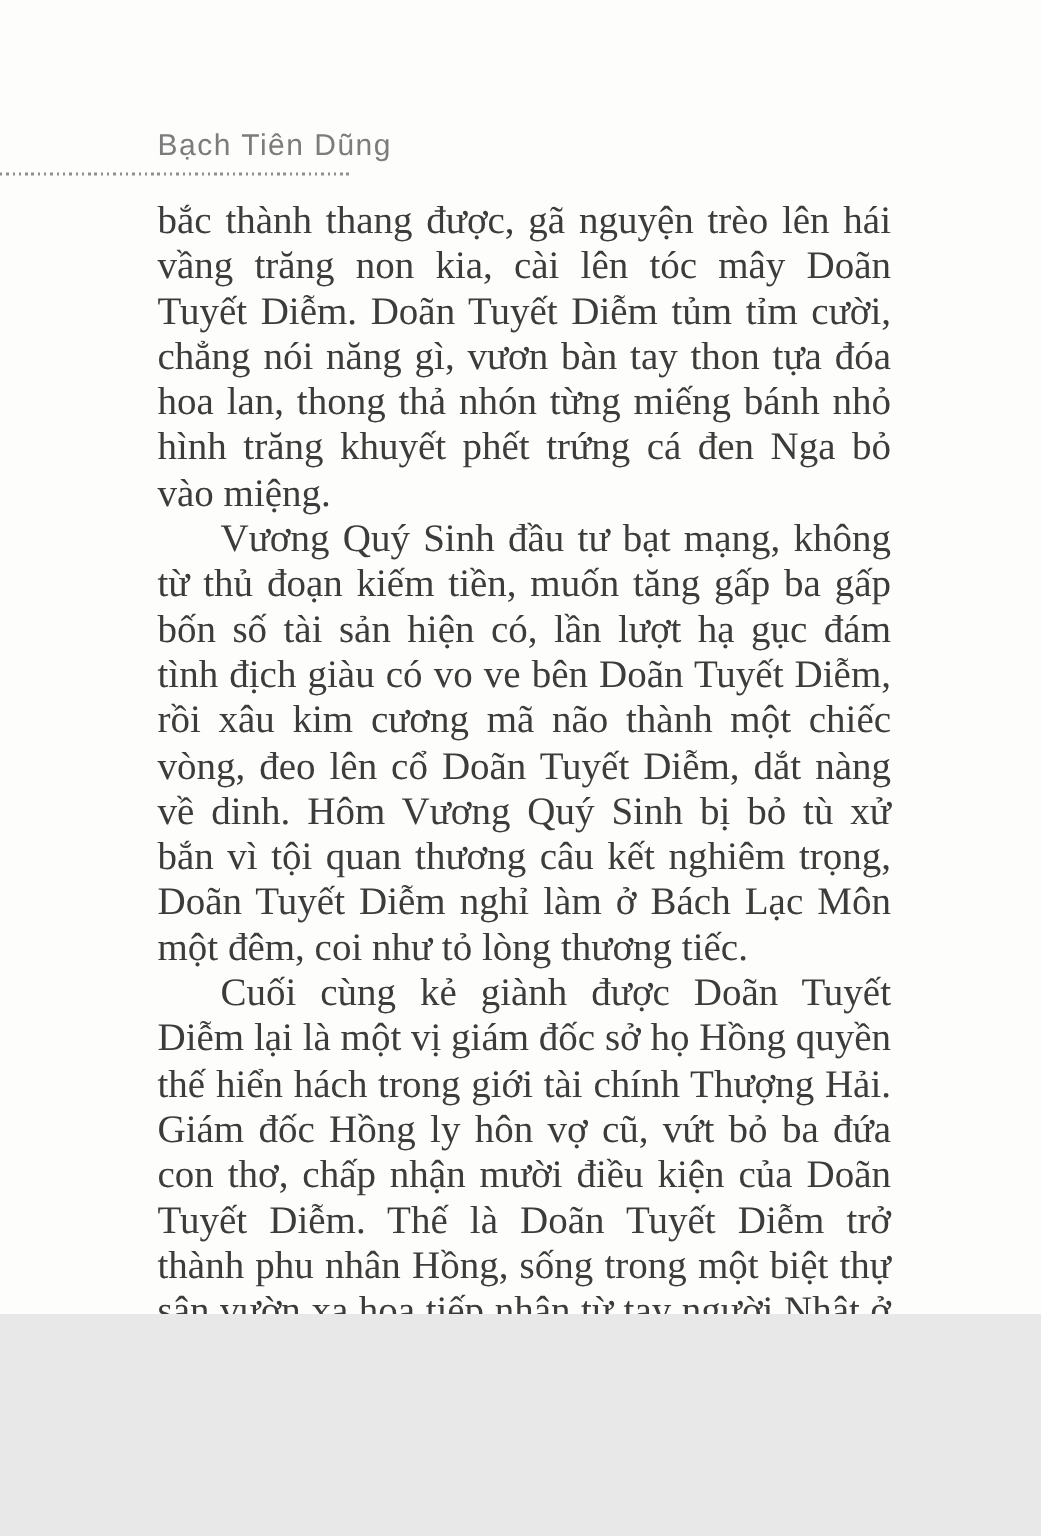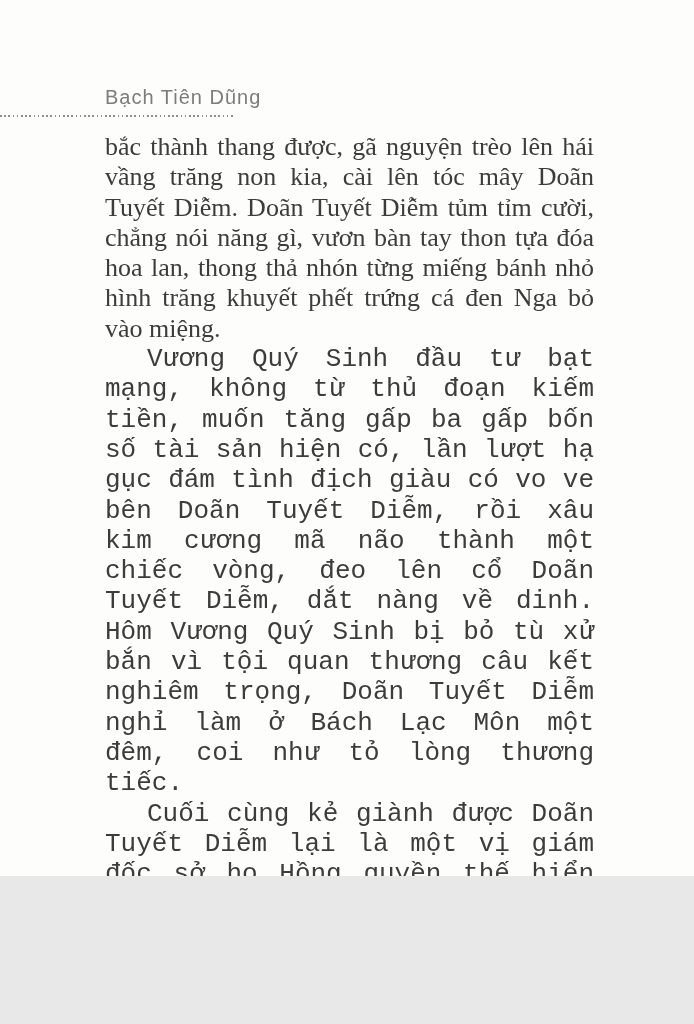--- a/index.html
+++ b/index.html
@@ -49,21 +49,20 @@
     line-height: 30.3px;
     color: #3c3c3c;
     text-align: justify;
   }
   .body-text p {
     margin: 0;
     padding: 0;
   }
   .body-text p.indented {
     text-indent: 42px;
-    font-family: Liberation Mono, monospace;
   }
   .page-number {
     position: absolute;
     left: 104px;
     top: 905px;
     font-family: "Liberation Sans", sans-serif;
     font-size: 18px;
     color: #a16207;
   }
 </style>

